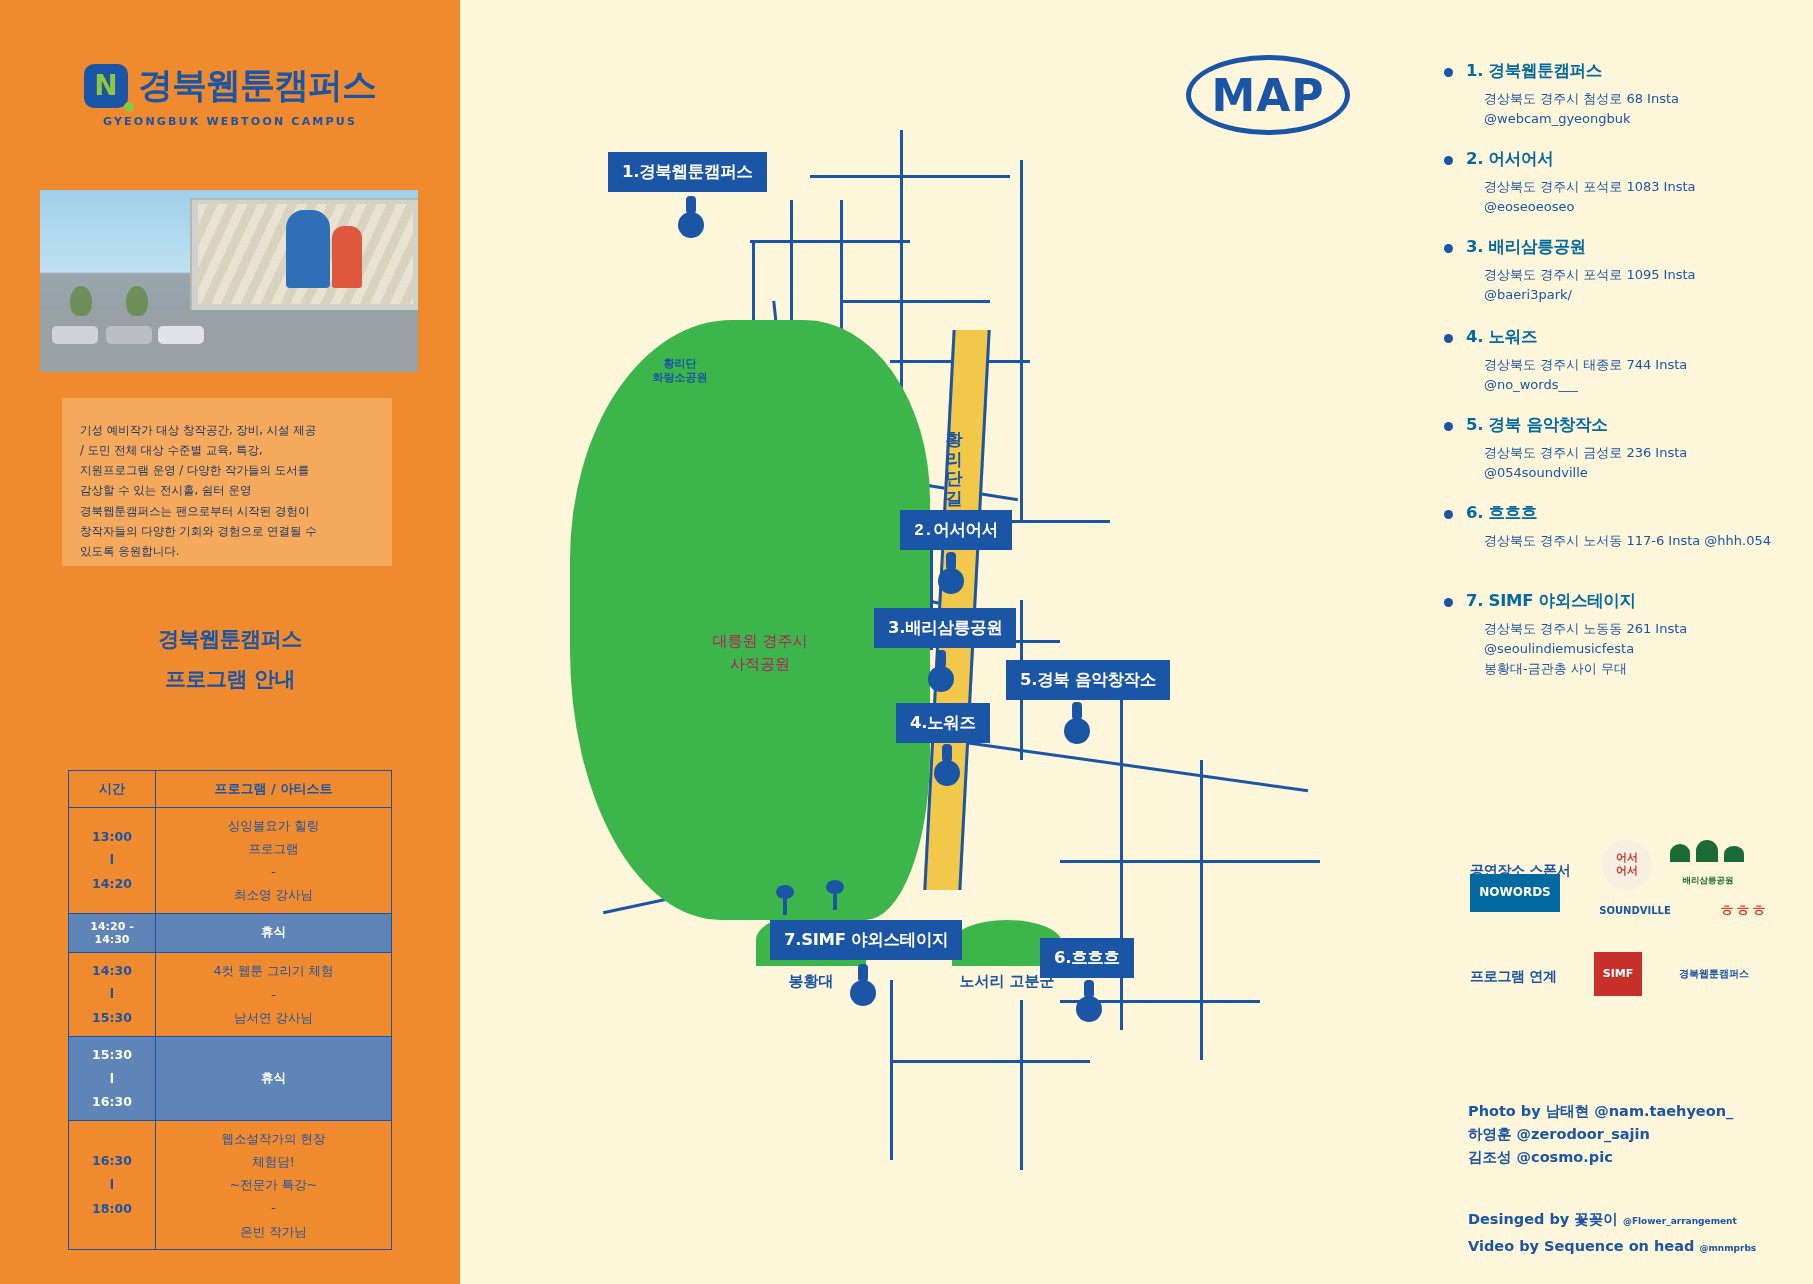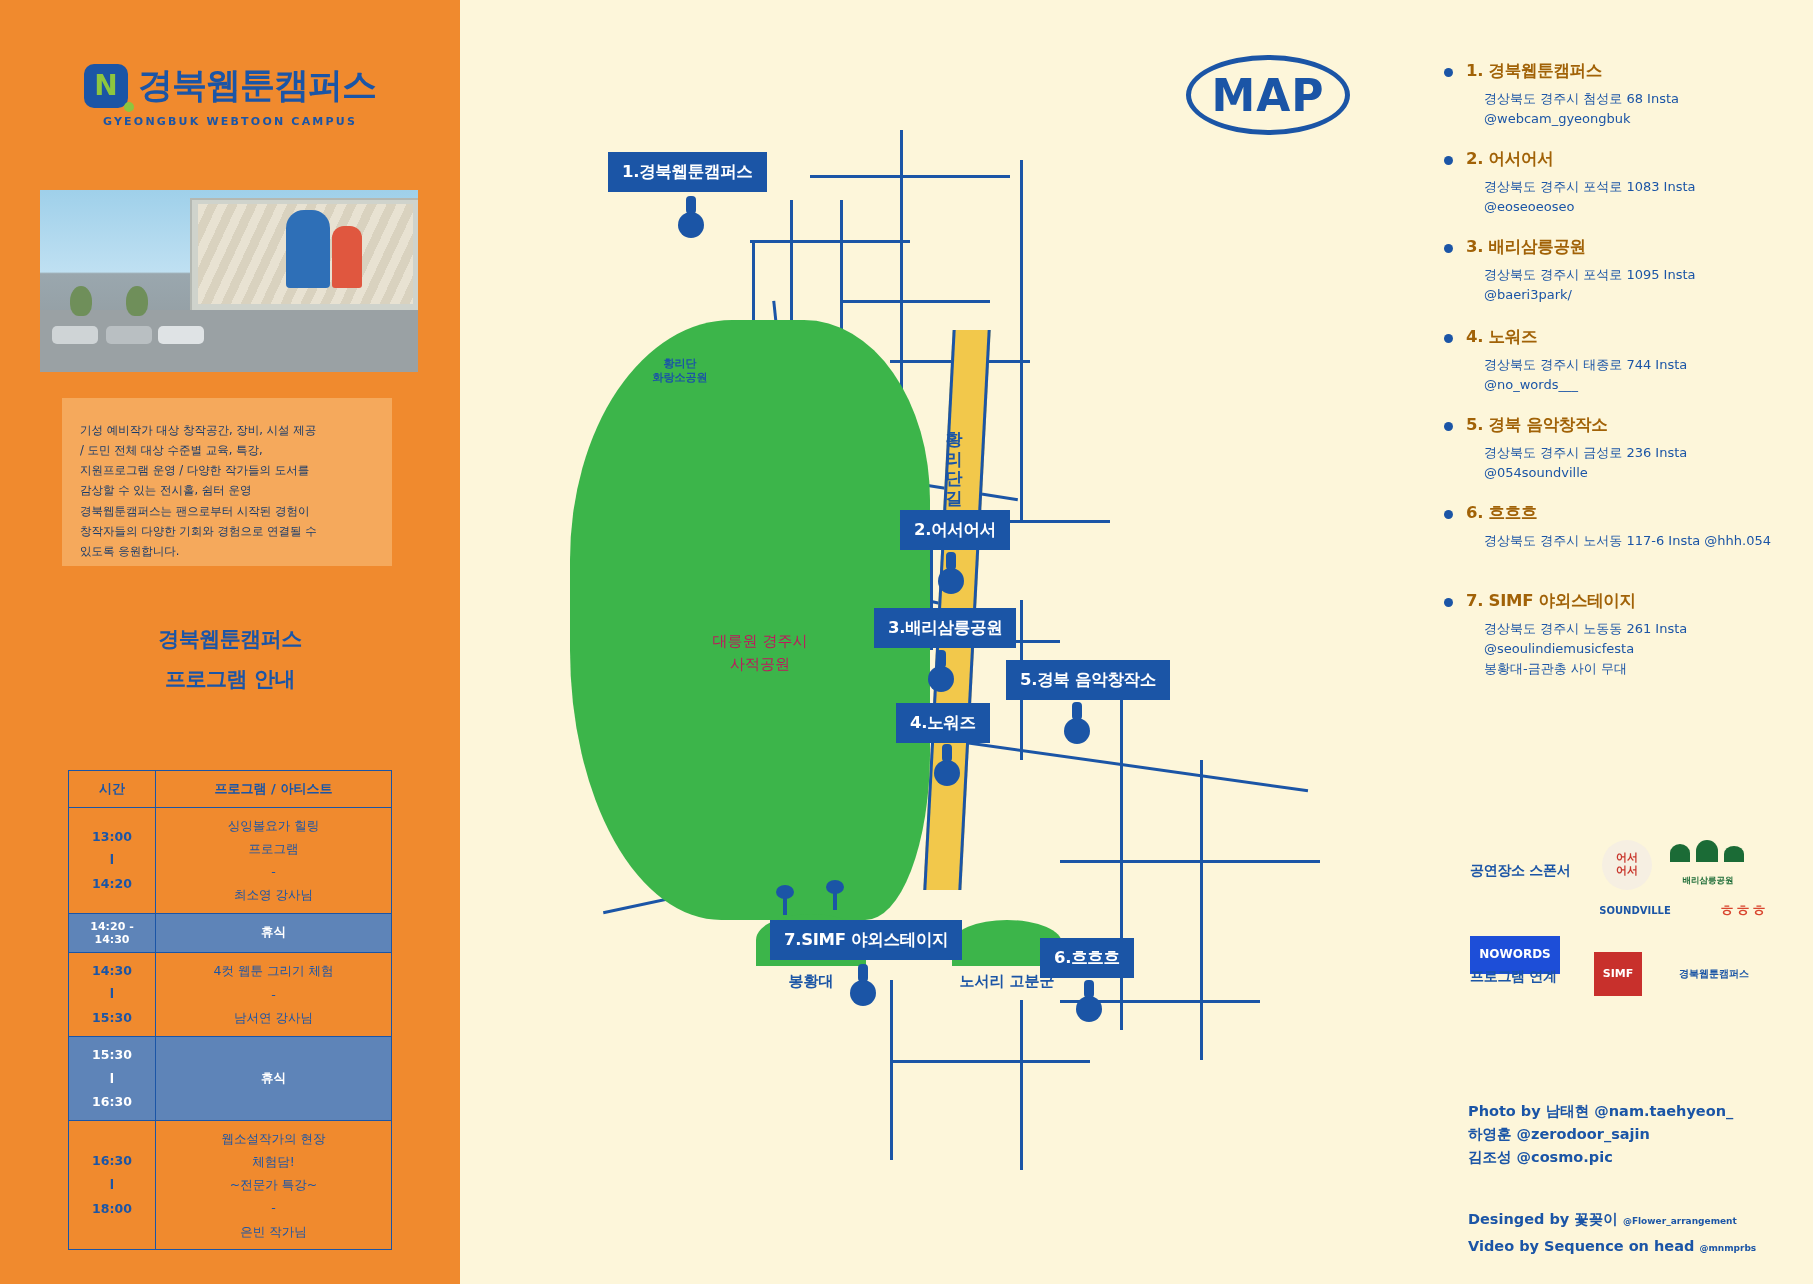--- a/index.html
+++ b/index.html
@@ -117,21 +117,21 @@
   .mound{position:absolute;background:#3cb54a;border-radius:50% 50% 0 0;}
   .mound-label{position:absolute;color:#1b55a6;font-weight:bold;font-size:15px;text-align:center;}
   .tree-ico{position:absolute;}
   .tree-ico .trunk{position:absolute;left:7px;top:8px;width:4px;height:22px;background:#1b55a6;}
   .tree-ico .top{position:absolute;left:0;top:0;width:18px;height:14px;background:#1b55a6;border-radius:50%;}
 
   
   .right{position:relative;flex:1;height:1284px;background:#fdf6da;}
   .poi{position:absolute;left:36px;width:340px;}
   .poi .dot{position:absolute;left:0;top:8px;width:9px;height:9px;background:#1b55a6;border-radius:50%;}
-  .poi .ptitle{margin-left:22px;color:#a16207;font-weight:bold;font-size:16.5px;letter-spacing:-0.3px;}
+  .poi .ptitle{margin-left:22px;color:#0369a1;font-weight:bold;font-size:16.5px;letter-spacing:-0.3px;}
   .poi .paddr{margin-left:40px;margin-top:7px;color:#1b55a6;font-size:13px;line-height:1.55;white-space:pre-line;}
 
   .spon-head{position:absolute;color:#1b55a6;font-weight:bold;font-size:14px;letter-spacing:-0.3px;}
   .spon-logo{position:absolute;display:flex;align-items:center;justify-content:center;
     font-weight:bold;text-align:center;line-height:1.15;}
 
   .credits{position:absolute;left:60px;color:#1b55a6;font-weight:bold;font-size:14.5px;line-height:1.6;white-space:pre-line;}
   .credits .tiny{font-size:9px;}
 </style>
 </head>
@@ -278,21 +278,21 @@
         <div class="top"></div>
     </div>
     <div class="mound-label" style="left:296px;top:972px;width:110px;">봉황대</div>
 
     <div class="mound" style="left:492px;top:920px;width:110px;height:46px;"></div>
     <div class="mound-label" style="left:472px;top:972px;width:150px;">노서리 고분군</div>
 
     <div class="label" style="left:148px;top:152px;">1.경북웹툰캠퍼스</div>
     <div class="pin" style="left:218px;top:212px;"></div>
 
-    <div class="label" style="left:440px;top:510px;">2.어서어서</div>
+    <div class="label" style="left:440px;top:510px;font-family:Liberation Mono, monospace;">2.어서어서</div>
     <div class="pin" style="left:478px;top:568px;"></div>
 
     <div class="label" style="left:414px;top:608px;">3.배리삼릉공원</div>
     <div class="pin" style="left:468px;top:666px;"></div>
 
     <div class="label" style="left:436px;top:703px;">4.노워즈</div>
     <div class="pin" style="left:474px;top:760px;"></div>
 
     <div class="label" style="left:546px;top:660px;">5.경북 음악창작소</div>
     <div class="pin" style="left:604px;top:718px;"></div>
@@ -356,21 +356,21 @@
 어서</span>
     </div>
 
     <div class="spon-logo" style="left:258px;top:848px;width:84px;height:38px;color:#1b6b36;font-size:8.5px;align-items:flex-end;background:#fdf6da;">
       <span>배리삼릉공원</span>
     </div>
     <div style="position:absolute;left:262px;top:844px;width:20px;height:18px;background:#1b6b36;border-radius:50% 50% 0 0;"></div>
     <div style="position:absolute;left:288px;top:840px;width:22px;height:22px;background:#1b6b36;border-radius:50% 50% 0 0;"></div>
     <div style="position:absolute;left:316px;top:846px;width:20px;height:16px;background:#1b6b36;border-radius:50% 50% 0 0;"></div>
 
-    <div class="spon-logo" style="left:62px;top:936px;width:90px;height:38px;background:#1d4ed8;color:#fff;font-size:12px;">
+    <div class="spon-logo" style="left:62px;top:874px;width:90px;height:38px;background:#0369a1;color:#fff;font-size:12px;">
       <span>NOWORDS</span>
     </div>
 
     <div class="spon-logo" style="left:172px;top:892px;width:110px;height:38px;color:#1b55a6;font-size:10px;background:#fdf6da;">
       <span>SOUNDVILLE</span>
     </div>
 
     <div class="spon-logo" style="left:300px;top:892px;width:70px;height:38px;color:#d9452e;font-size:16px;background:#fdf6da;">
       <span>ㅎㅎㅎ</span>
     </div>

